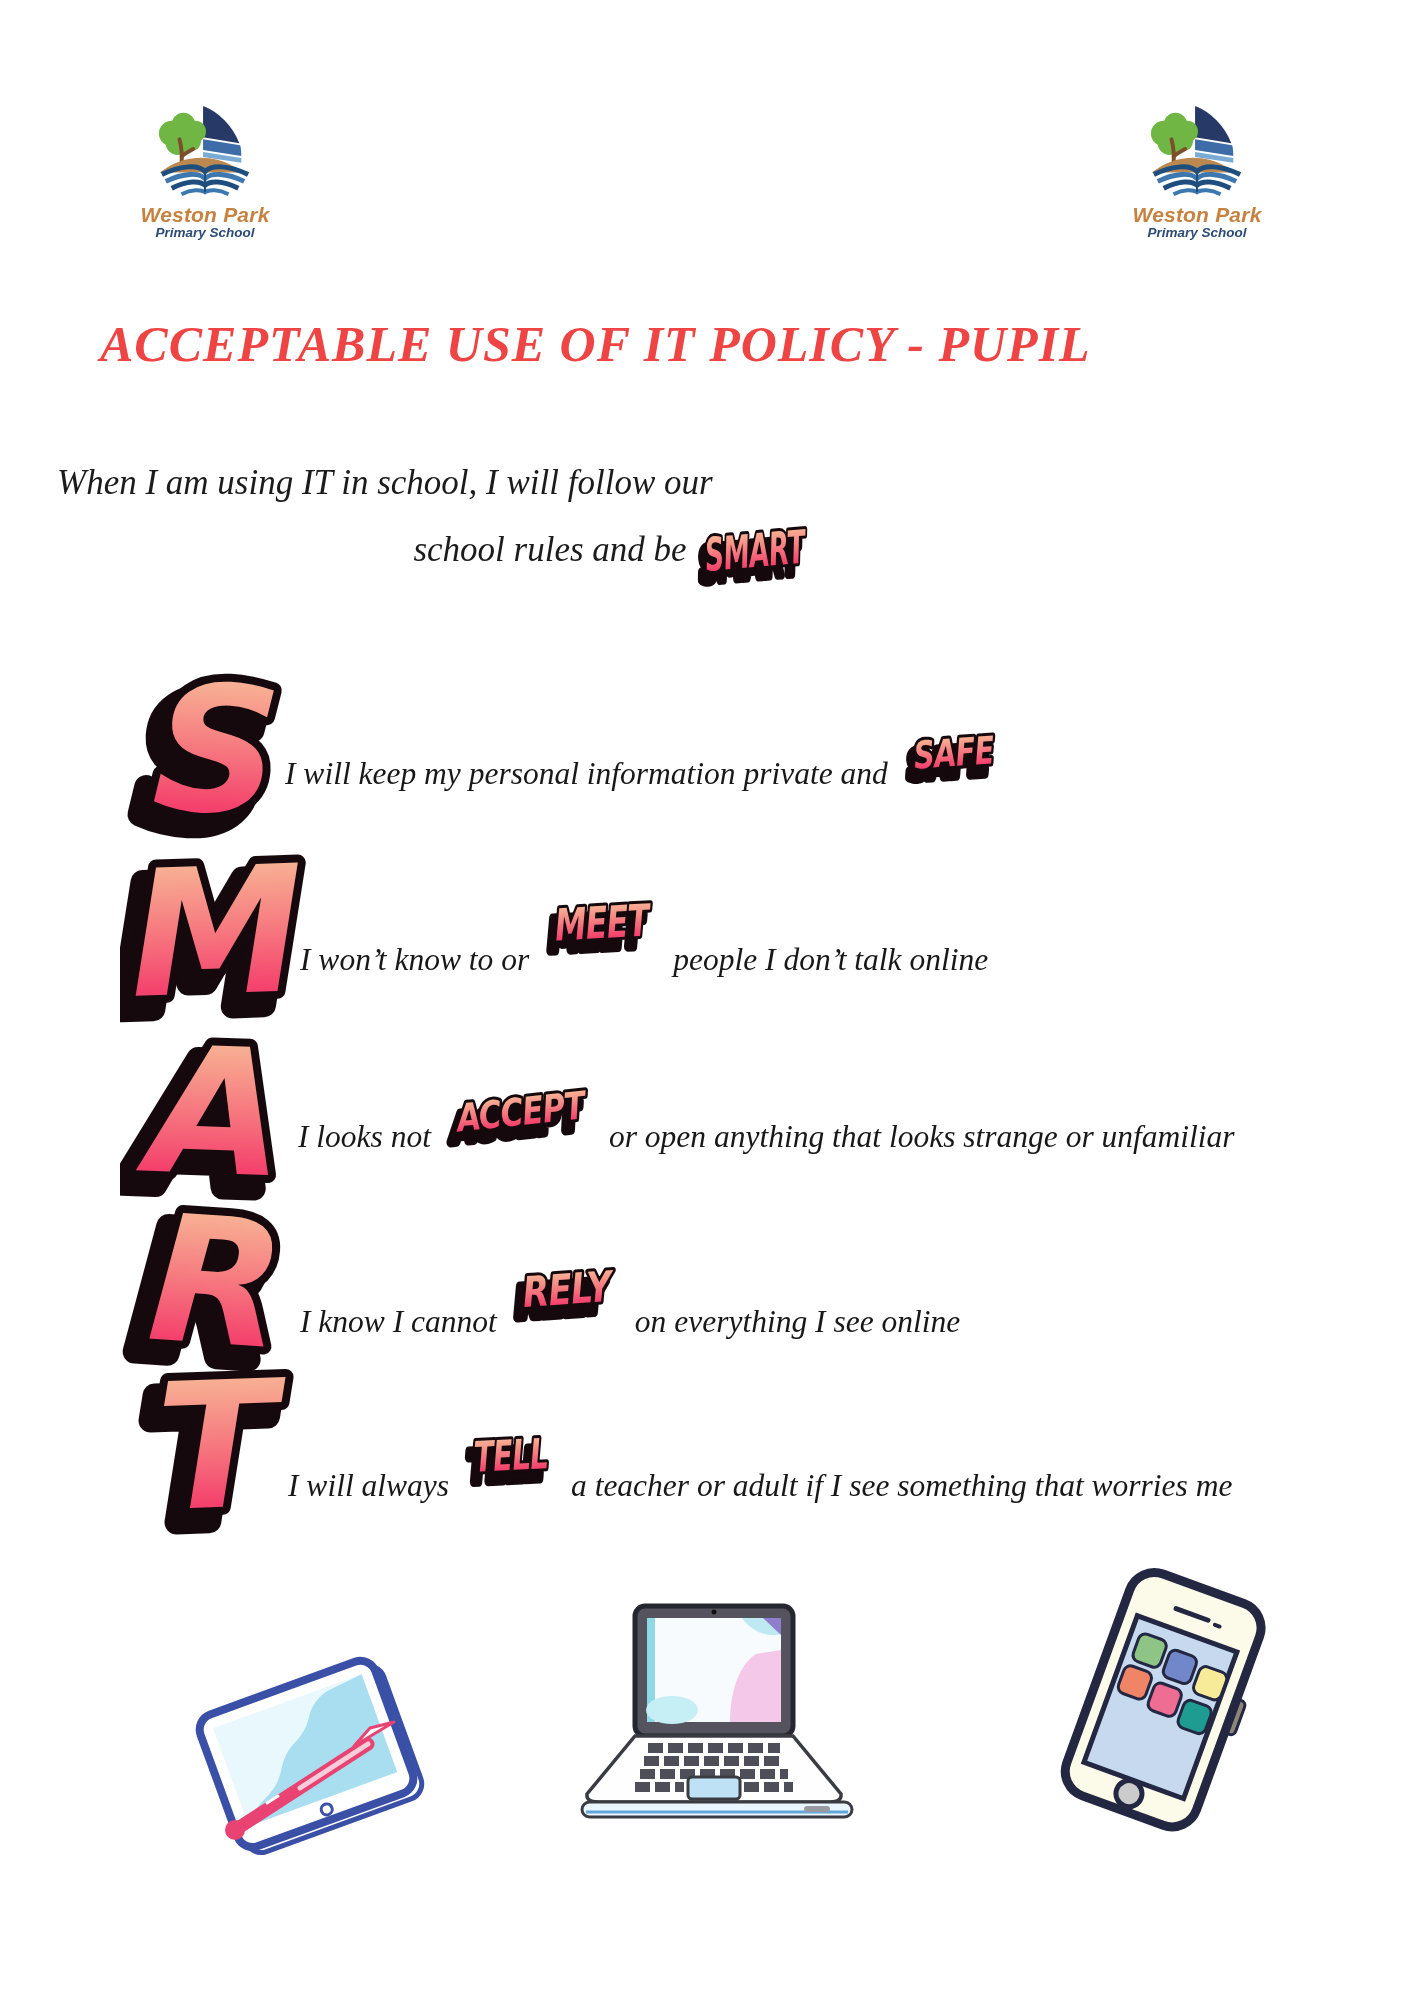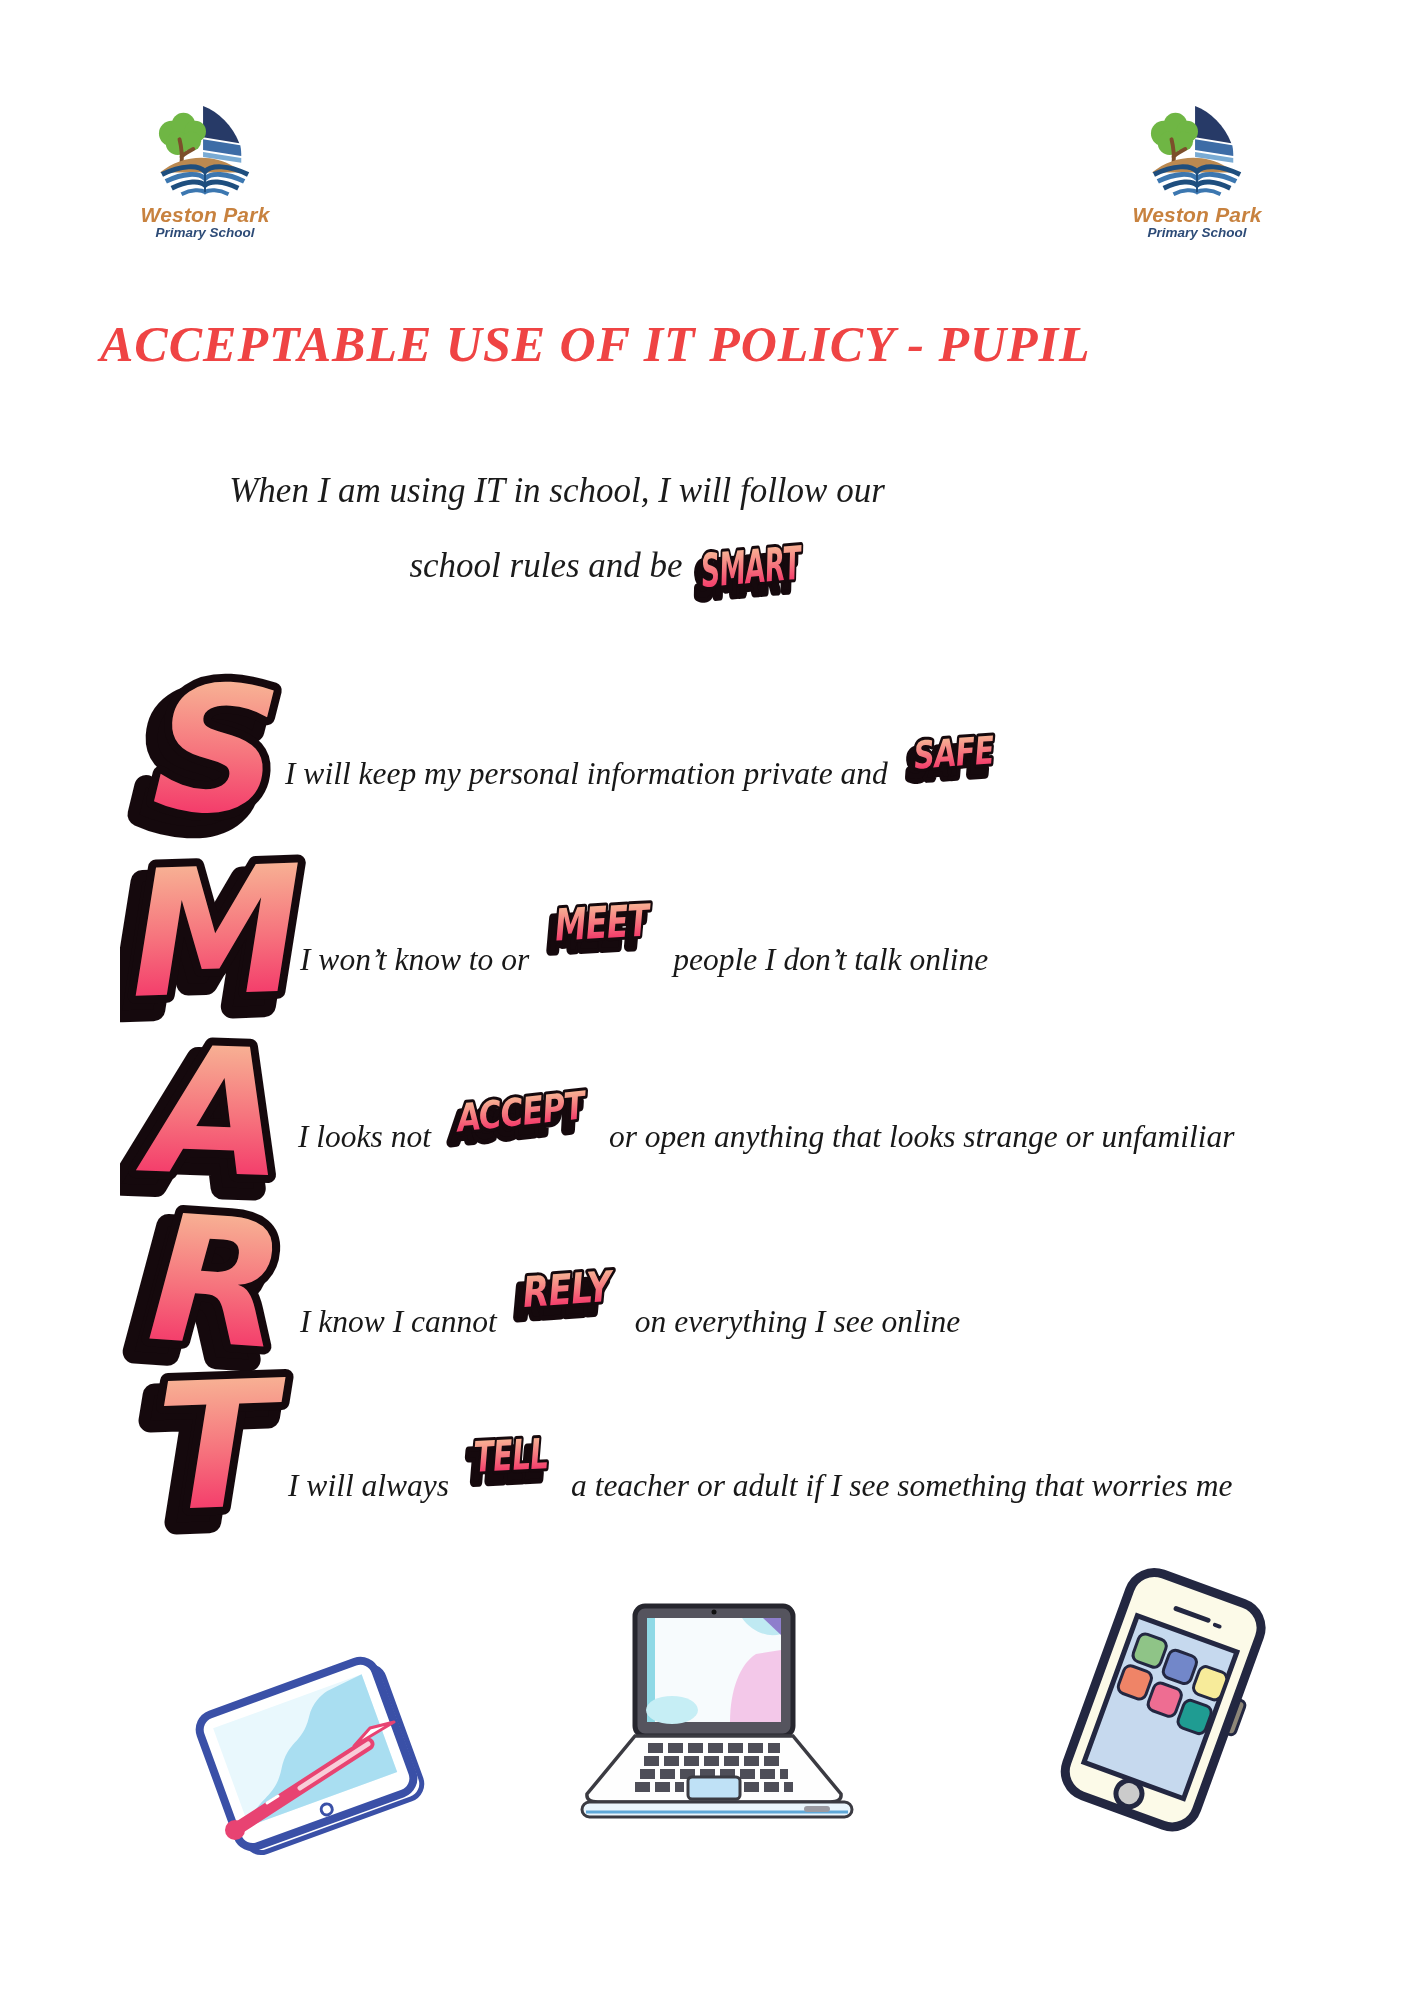--- a/index.html
+++ b/index.html
@@ -14,21 +14,21 @@
   .logo svg{display:block;margin:0 auto;}
   .logo-name{font-family:"Liberation Sans",sans-serif;font-weight:700;font-size:21px;
              color:#C8823F;letter-spacing:.2px;line-height:1.05;margin-top:2px;}
   .logo-sub{font-family:"Liberation Sans",sans-serif;font-weight:700;font-size:13.5px;
             color:#2D4B77;line-height:1.1;}
 
   
   .title{position:absolute;left:100px;top:315px;width:940px;margin:0;text-align:center;
          font-size:50px;font-weight:700;letter-spacing:1px;color:#ef4444;white-space:nowrap;}
   .intro{position:absolute;left:57px;top:458px;width:1000px;font-size:35px;color:#1b1b1b;}
-  .intro p{margin:8px;text-align:center;line-height:1.45;}
+  .intro p{margin:0;line-height:1.45;}
   .intro .line2{display:flex;justify-content:center;align-items:center;gap:4px;margin-left:115px;}
 
   
   .comic-t{font-family:"DejaVu Sans",sans-serif;font-weight:700;letter-spacing:-1px;}
   .comic-shadow{fill:#15090D;stroke:#15090D;stroke-width:10px;paint-order:stroke;stroke-linejoin:round;}
   .comic-main{stroke:#15090D;stroke-width:6px;paint-order:stroke;stroke-linejoin:round;}
   .kw{flex:0 0 auto;}
   .kw-smart text{font-size:46px;}
   .kw-safe text{font-size:38px;}
   .kw-meet text{font-size:44px;}

